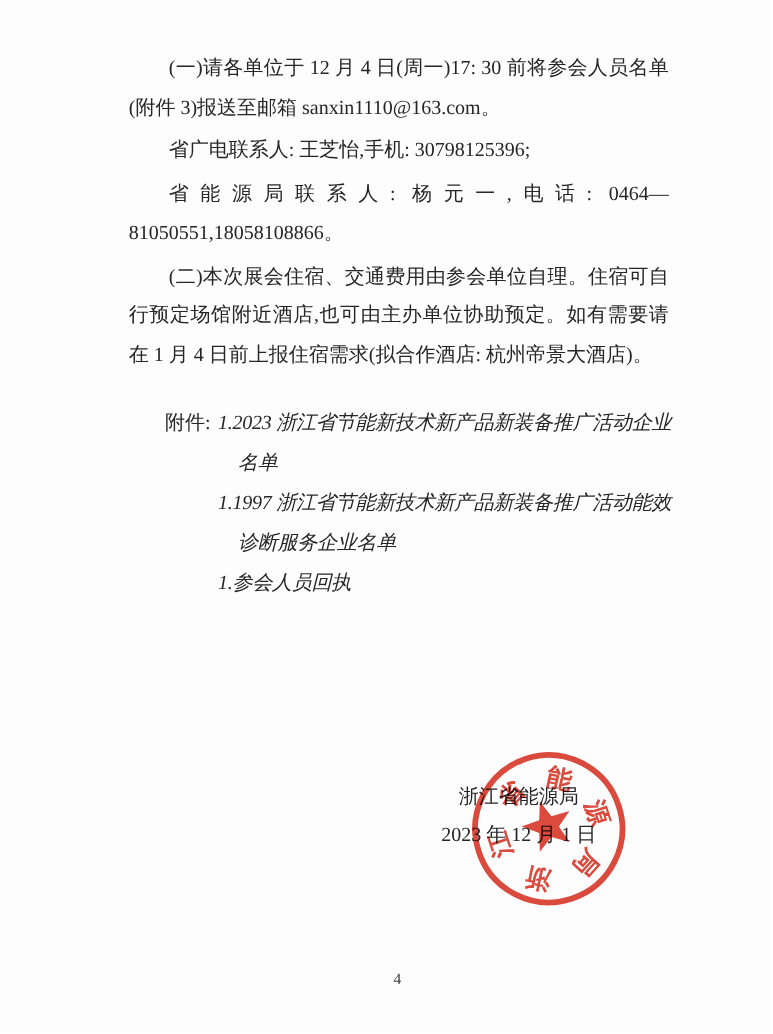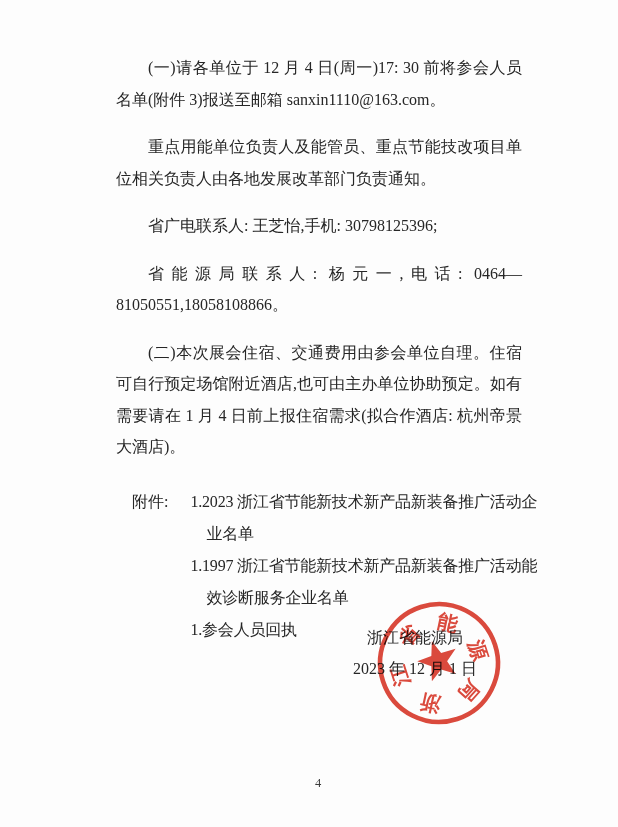--- a/index.html
+++ b/index.html
@@ -16,35 +16,35 @@
   .body-text {
     position: absolute;
     left: 100px;
     top: 36px;
     width: 438px;
     font-size: 16px;
     line-height: 31.5px;
     text-align: justify;
   }
   .body-text p {
-    margin: 16px;
+    margin: 3px;
     text-indent: 2em;
   }
   .attachments {
     display: flex;
     margin-top: 23px;
     padding-left: 32px;
     line-height: 32px;
     text-align: left;
   }
   .attachments .att-label {
     white-space: nowrap;
-    margin-right: 22px;
+    margin-right: 6px;
   }
-  .att-items { flex: 1; }
+  .att-items { flex: 1; font-style: italic; }
   .att-item {
     padding-left: 1em;
     text-indent: -1em;
     letter-spacing: -0.2px;
   }
   .signature {
     position: absolute;
     left: 345px;
     top: 622px;
     width: 140px;
@@ -87,21 +87,20 @@
     color: #3c3c3c;
   }
 </style>
 </head>
 <body>
 
 <div class="page">
 
   <div class="body-text">
     <p>(一)请各单位于 12 月 4 日(周一)17: 30 前将参会人员名单(附件 3)报送至邮箱 sanxin1110@163.com。</p>
-    <p>重点用能单位负责人及能管员、重点节能技改项目单位相关负责人由各地发展改革部门负责通知。</p>
     <p>省广电联系人: 王芝怡,手机: 30798125396;</p>
     <p>省能源局联系人: 杨元一,电话: 0464—81050551,18058108866。</p>
     <p>(二)本次展会住宿、交通费用由参会单位自理。住宿可自行预定场馆附近酒店,也可由主办单位协助预定。如有需要请在 1 月 4 日前上报住宿需求(拟合作酒店: 杭州帝景大酒店)。</p>
 
     <div class="attachments">
       <span class="att-label">附件:</span>
       <div class="att-items">
         <div class="att-item">1.2023 浙江省节能新技术新产品新装备推广活动企业名单</div>
         <div class="att-item">1.1997 浙江省节能新技术新产品新装备推广活动能效诊断服务企业名单</div>
         <div class="att-item">1.参会人员回执</div>

